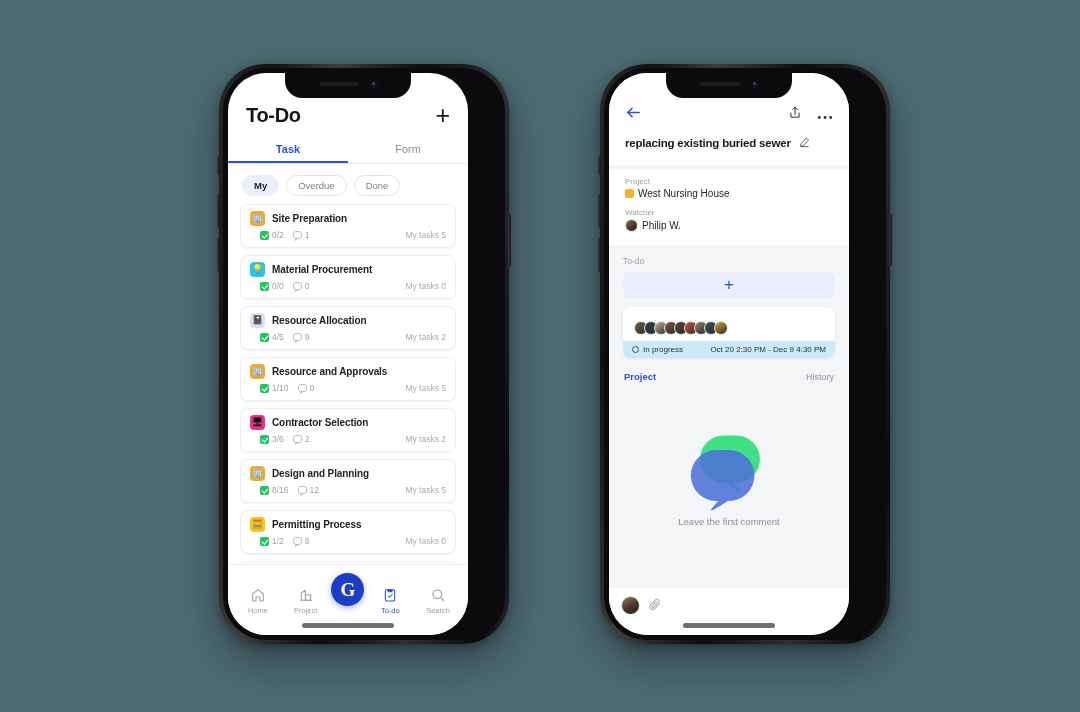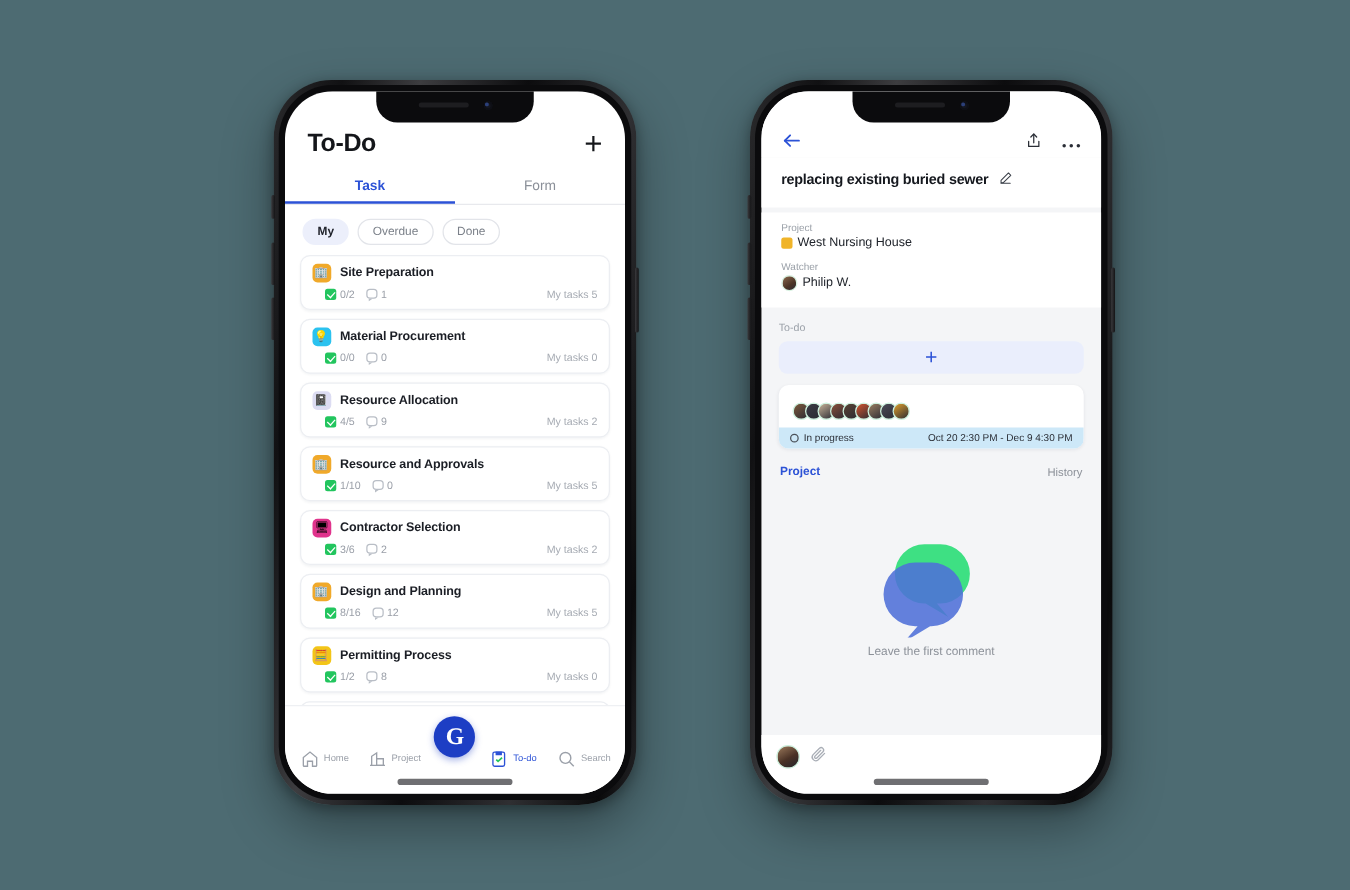--- a/index.html
+++ b/index.html
@@ -22,21 +22,21 @@
   }
   .phone.left  { left: 219px; top: 64px; }
   .phone.right { left: 600px; top: 64px; }
 
   .inner-bezel{
     position:absolute; inset:4px; border-radius:43px;
     background:#0b0b0d;
   }
   .screen {
     position: absolute; left: 9px; top: 9px;
-    width: 272px; height: 562px;
+    width: 240px; height: 562px;
     border-radius: 38px;
     background: #ffffff;
     overflow: hidden;
   }
   
   .btn-side { position: absolute; background: linear-gradient(90deg,#3a3a3d,#141416); border-radius: 2px; }
   .bs-silent { left: -2px; top: 92px; width: 3px; height: 19px; }
   .bs-volup  { left: -2px; top: 130px; width: 3px; height: 34px; }
   .bs-voldn  { left: -2px; top: 174px; width: 3px; height: 34px; }
   .bs-power  { right: -2px; top: 150px; width: 3px; height: 52px; }
@@ -101,21 +101,21 @@
   .bub { width: 9px; height: 8px; border: 1.2px solid #b9bec6; border-radius: 3px; position: relative; }
   .bub::after{content:"";position:absolute;left:1.5px;bottom:-3.2px;width:0;height:0;
               border-left:3px solid #b9bec6;border-bottom:2.5px solid transparent;}
   .tc-my { margin-left: auto; font-size: 8.5px; color: #a6abb3; }
 
   .l-nav {
     display: flex; align-items: flex-end; justify-content: space-around;
     padding: 8px 6px 20px 6px; border-top: 1px solid #eef0f3; background: #fff;
     position: relative;
   }
-  .nav-item { display: flex; flex-direction: row; align-items: center; gap: 3px; width: 44px; cursor: pointer; }
+  .nav-item { display: flex; flex-direction: column; align-items: center; gap: 3px; width: 44px; cursor: pointer; }
   .nav-lbl { font-size: 7.5px; color: #9ba0a9; }
   .nav-item.active .nav-lbl { color: #2c52d6; }
   .nav-ico { width: 17px; height: 17px; display:flex;align-items:center;justify-content:center; }
   .fab {
     width: 33px; height: 33px; border-radius: 50%; background: #1d3ec4;
     display: flex; align-items: center; justify-content: center;
     color: #fff; font-size: 19px; font-weight: bold; margin-bottom: 9px;
     box-shadow: 0 2px 6px rgba(29,62,196,.4); cursor: pointer;
     font-family: "Liberation Serif", serif;
   }

